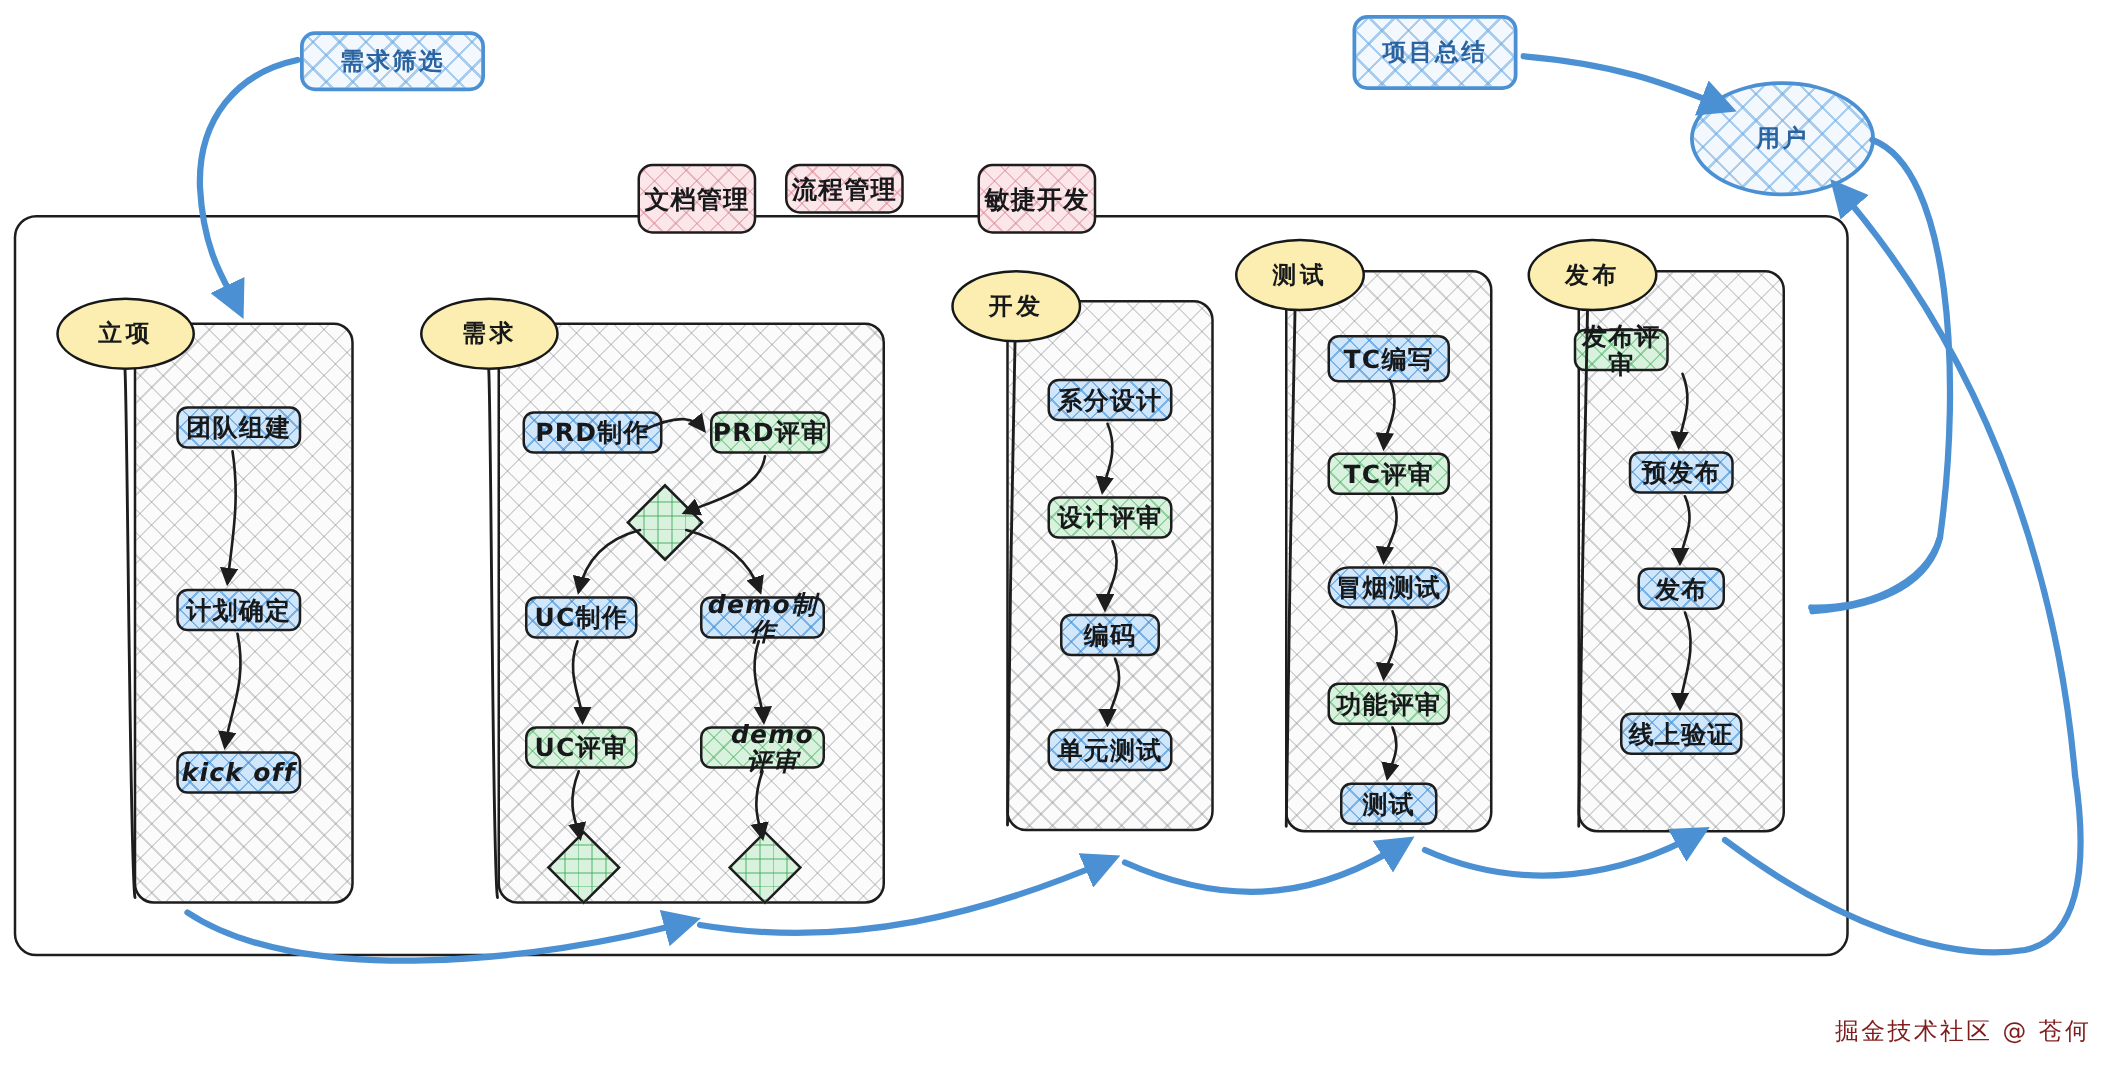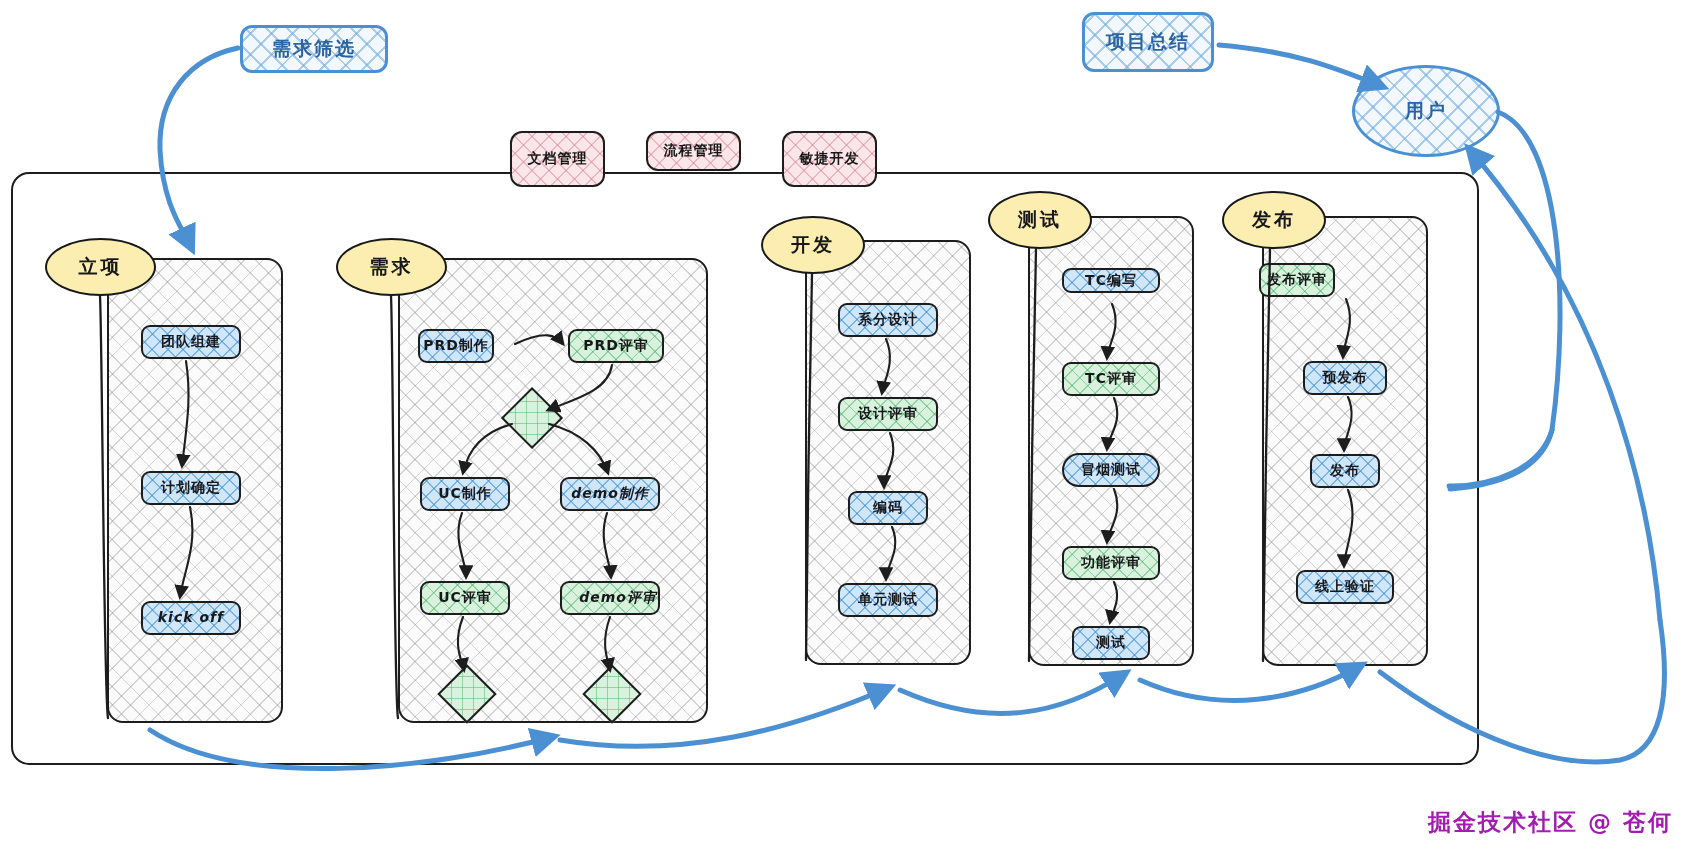--- a/index.html
+++ b/index.html
@@ -6,21 +6,21 @@
   body{width:1691px;height:860px;position:relative;overflow:hidden;
        font-family:"DejaVu Sans","Liberation Sans",sans-serif;}
 
   #stage{position:absolute;inset:0;}
 
   svg#wire{position:absolute;left:0;top:0;width:1691px;height:860px;pointer-events:none;}
 
   
   .node{position:absolute;box-sizing:border-box;display:flex;align-items:center;
         justify-content:center;text-align:center;border:2.2px solid #1d1d1d;
-        border-radius:9px;font-size:14px;color:#17181a;letter-spacing:1px;
+        border-radius:9px;font-size:20px;color:#17181a;letter-spacing:1px;
         line-height:1.1;font-weight:600;}
   .node.blue{background-color:#cfe6fb;
     background-image:
       repeating-linear-gradient(45deg,rgba(56,138,214,.55) 0 1.4px,transparent 1.4px 11px),
       repeating-linear-gradient(-45deg,rgba(56,138,214,.55) 0 1.4px,transparent 1.4px 11px);}
   .node.green{background-color:#d9f2de;
     background-image:
       repeating-linear-gradient(45deg,rgba(60,170,90,.45) 0 1.3px,transparent 1.3px 11px),
       repeating-linear-gradient(-45deg,rgba(60,170,90,.45) 0 1.3px,transparent 1.3px 11px);}
   .node.pink{background-color:#fbe6e9;border-radius:12px;
@@ -58,51 +58,51 @@
   
   .diamond{position:absolute;}
   .diamond > i{display:block;width:100%;height:100%;
         background-color:#d9f2de;border:2.2px solid #1d1d1d;
         transform:rotate(45deg);
         background-image:
           repeating-linear-gradient(45deg,rgba(60,170,90,.45) 0 1.3px,transparent 1.3px 11px),
           repeating-linear-gradient(-45deg,rgba(60,170,90,.45) 0 1.3px,transparent 1.3px 11px);}
 
   
-  #watermark{position:absolute;right:18px;bottom:22px;font-size:23px;color:#a21caf;
-        letter-spacing:2px;white-space:nowrap;font-weight:bold;}
+  #watermark{position:absolute;right:18px;bottom:22px;font-size:19px;color:#7f1d1d;
+        letter-spacing:2px;white-space:nowrap;}
 </style>
 </head>
 <body>
 
 <div id="stage">
 
   <div id="outer-frame"></div>
 
   <div class="node pink" style="left:510px;top:131px;width:95px;height:56px;">文档管理</div>
-  <div class="node pink" style="left:646px;top:131px;width:95px;height:40px;">流程管理</div>
+  <div class="node pink" style="left:628px;top:131px;width:95px;height:40px;">流程管理</div>
   <div class="node pink" style="left:782px;top:131px;width:95px;height:56px;">敏捷开发</div>
 
   <div class="lane" style="left:107px;top:258px;width:176px;height:465px;"></div>
   <div class="lane" style="left:398px;top:258px;width:310px;height:465px;"></div>
   <div class="lane" style="left:805px;top:240px;width:166px;height:425px;"></div>
   <div class="lane" style="left:1028px;top:216px;width:166px;height:450px;"></div>
   <div class="lane" style="left:1262px;top:216px;width:166px;height:450px;"></div>
 
   <div class="pill" style="left:45px;top:238px;width:111px;height:58px;">立项</div>
   <div class="pill" style="left:336px;top:238px;width:111px;height:58px;">需求</div>
   <div class="pill" style="left:761px;top:216px;width:104px;height:58px;">开发</div>
   <div class="pill" style="left:988px;top:191px;width:104px;height:58px;">测试</div>
   <div class="pill" style="left:1222px;top:191px;width:104px;height:58px;">发布</div>
 
   <div class="node blue" style="left:141px;top:325px;width:100px;height:34px;">团队组建</div>
   <div class="node blue" style="left:141px;top:471px;width:100px;height:34px;">计划确定</div>
   <div class="node blue italic" style="left:141px;top:601px;width:100px;height:34px;">kick off</div>
 
-  <div class="node blue" style="left:418px;top:329px;width:76px;height:34px;">PRD制作</div>
+  <div class="node blue" style="left:418px;top:329px;width:112px;height:34px;">PRD制作</div>
   <div class="node green" style="left:568px;top:329px;width:96px;height:34px;">PRD评审</div>
 
   <div class="diamond" style="left:510px;top:396px;width:40px;height:40px;">
       <i></i>
     </div>
 
   <div class="node blue" style="left:420px;top:477px;width:90px;height:34px;">UC制作</div>
   <div class="node blue italic" style="left:560px;top:477px;width:100px;height:34px;">demo制作</div>
 
   <div class="node green" style="left:420px;top:581px;width:90px;height:34px;">UC评审</div>
@@ -113,21 +113,21 @@
     </div>
   <div class="diamond" style="left:591px;top:673px;width:38px;height:38px;">
       <i></i>
     </div>
 
   <div class="node blue" style="left:838px;top:303px;width:100px;height:34px;text-align:center;">系分设计</div>
   <div class="node green" style="left:838px;top:397px;width:100px;height:34px;">设计评审</div>
   <div class="node blue" style="left:848px;top:491px;width:80px;height:34px;">编码</div>
   <div class="node blue" style="left:838px;top:583px;width:100px;height:34px;">单元测试</div>
 
-  <div class="node blue" style="left:1062px;top:268px;width:98px;height:25px;">TC编写</div>
+  <div class="node blue" style="left:1062px;top:268px;width:98px;height:38px;">TC编写</div>
   <div class="node green" style="left:1062px;top:362px;width:98px;height:34px;">TC评审</div>
   <div class="node blue" style="left:1062px;top:453px;width:98px;height:34px;border-radius:17px;">冒烟测试</div>
   <div class="node green" style="left:1062px;top:546px;width:98px;height:34px;">功能评审</div>
   <div class="node blue" style="left:1072px;top:626px;width:78px;height:34px;">测试</div>
 
   <div class="node green" style="left:1259px;top:263px;width:76px;height:34px;">发布评审</div>
   <div class="node blue" style="left:1303px;top:361px;width:84px;height:34px;">预发布</div>
   <div class="node blue" style="left:1310px;top:454px;width:70px;height:34px;">发布</div>
   <div class="node blue" style="left:1296px;top:570px;width:98px;height:34px;">线上验证</div>
 

